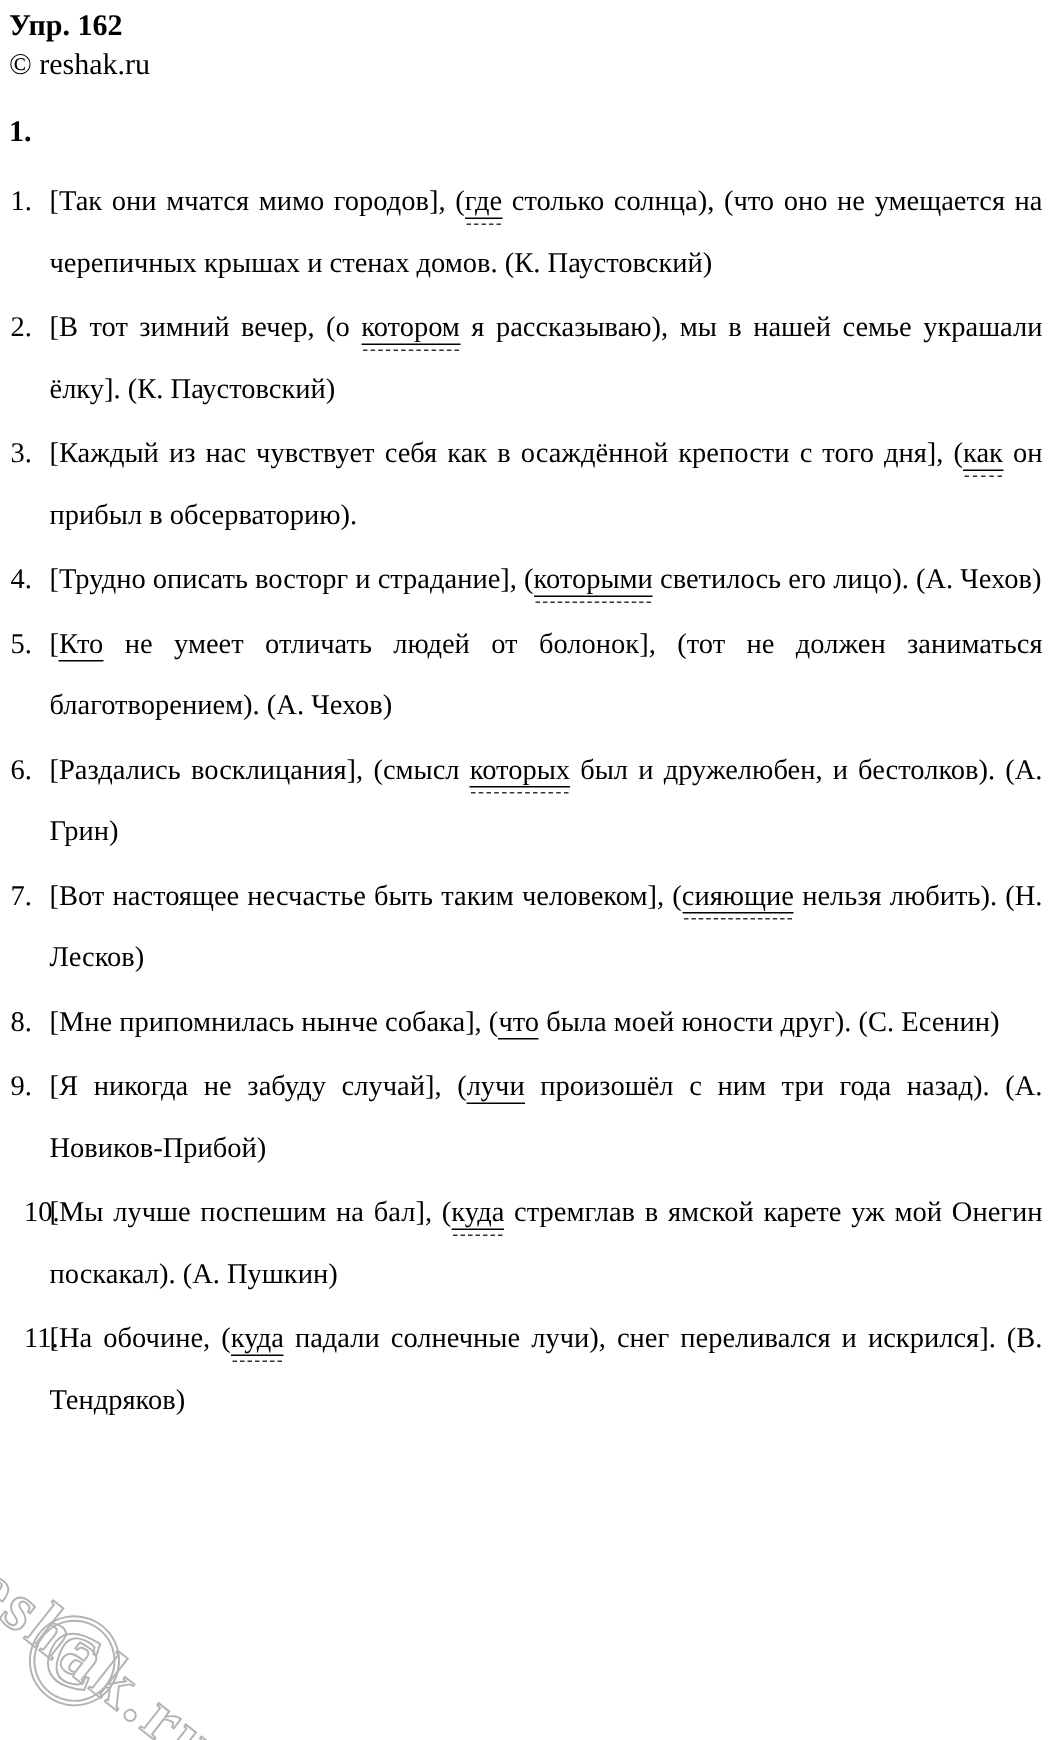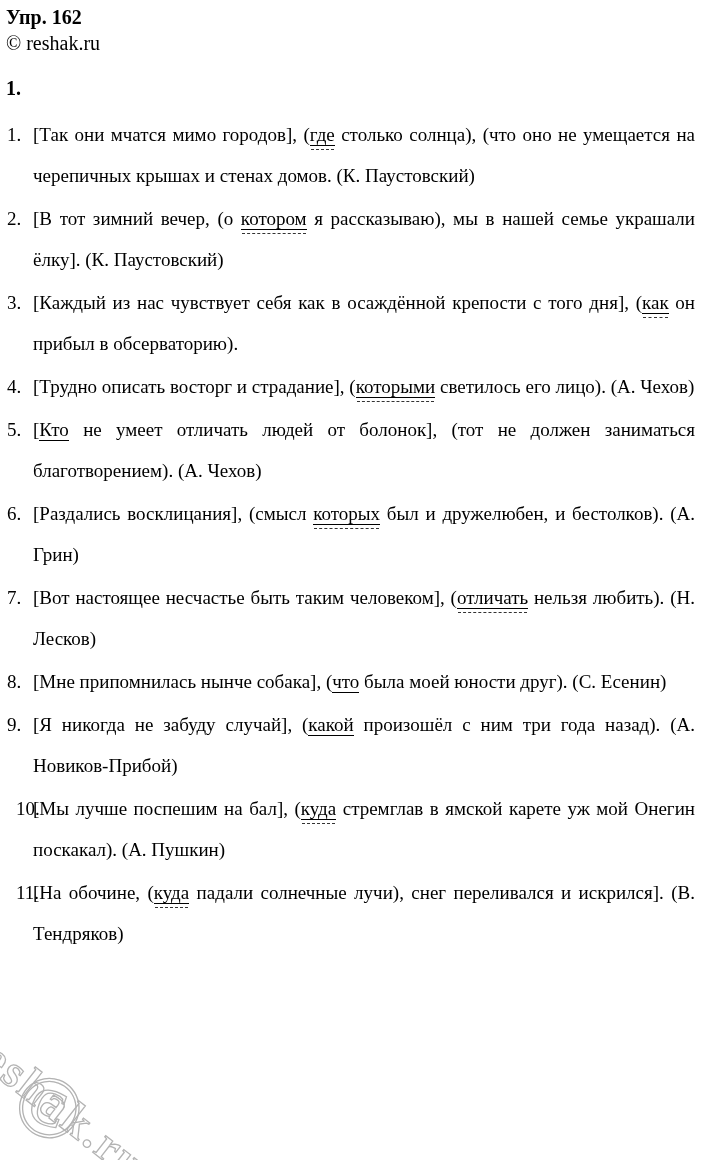--- a/index.html
+++ b/index.html
@@ -81,23 +81,23 @@
     <span class="copy">© reshak.ru</span>
   </div>
   <div class="section-num">1.</div>
   <div class="list" id="list">
       <div class="item"><span class="marker">1.</span>[Так они мчатся мимо городов], (<span class="u2">где</span> столько солнца), (что оно не умещается на черепичных крышах и стенах домов. (К. Паустовский)</div>
       <div class="item"><span class="marker">2.</span>[В тот зимний вечер, (о <span class="u2">котором</span> я рассказываю), мы в нашей семье украшали ёлку]. (К. Паустовский)</div>
       <div class="item"><span class="marker">3.</span>[Каждый из нас чувствует себя как в осаждённой крепости с того дня], (<span class="u2">как</span> он прибыл в обсерваторию).</div>
       <div class="item"><span class="marker">4.</span>[Трудно описать восторг и страдание], (<span class="u2">которыми</span> светилось его лицо). (А. Чехов)</div>
       <div class="item"><span class="marker">5.</span>[<span class="u1">Кто</span> не умеет отличать людей от болонок], (тот не должен заниматься благотворением). (А. Чехов)</div>
       <div class="item"><span class="marker">6.</span>[Раздались восклицания], (смысл <span class="u2">которых</span> был и дружелюбен, и бестолков). (А. Грин)</div>
-      <div class="item"><span class="marker">7.</span>[Вот настоящее несчастье быть таким человеком], (<span class="u2">отличать</span> нельзя любить). (Н. Лесков)</div>
+      <div class="item"><span class="marker">7.</span>[Вот настоящее несчастье быть таким человеком], (<span class="u2">сияющие</span> нельзя любить). (Н. Лесков)</div>
       <div class="item"><span class="marker">8.</span>[Мне припомнилась нынче собака], (<span class="u1">что</span> была моей юности друг). (С. Есенин)</div>
-      <div class="item"><span class="marker">9.</span>[Я никогда не забуду случай], (<span class="u1">какой</span> произошёл с ним три года назад). (А. Новиков-Прибой)</div>
+      <div class="item"><span class="marker">9.</span>[Я никогда не забуду случай], (<span class="u1">лучи</span> произошёл с ним три года назад). (А. Новиков-Прибой)</div>
       <div class="item twod"><span class="marker">10.</span>[Мы лучше поспешим на бал], (<span class="u2">куда</span> стремглав в ямской карете уж мой Онегин поскакал). (А. Пушкин)</div>
       <div class="item twod"><span class="marker">11.</span>[На обочине, (<span class="u2">куда</span> падали солнечные лучи), снег переливался и искрился]. (В. Тендряков)</div>
     </div>
   <div class="watermark">
     <span class="wm-text">reshak.ru</span>
     <span class="wm-sym">©</span>
   </div>
 </div>
 
 </body></html>

